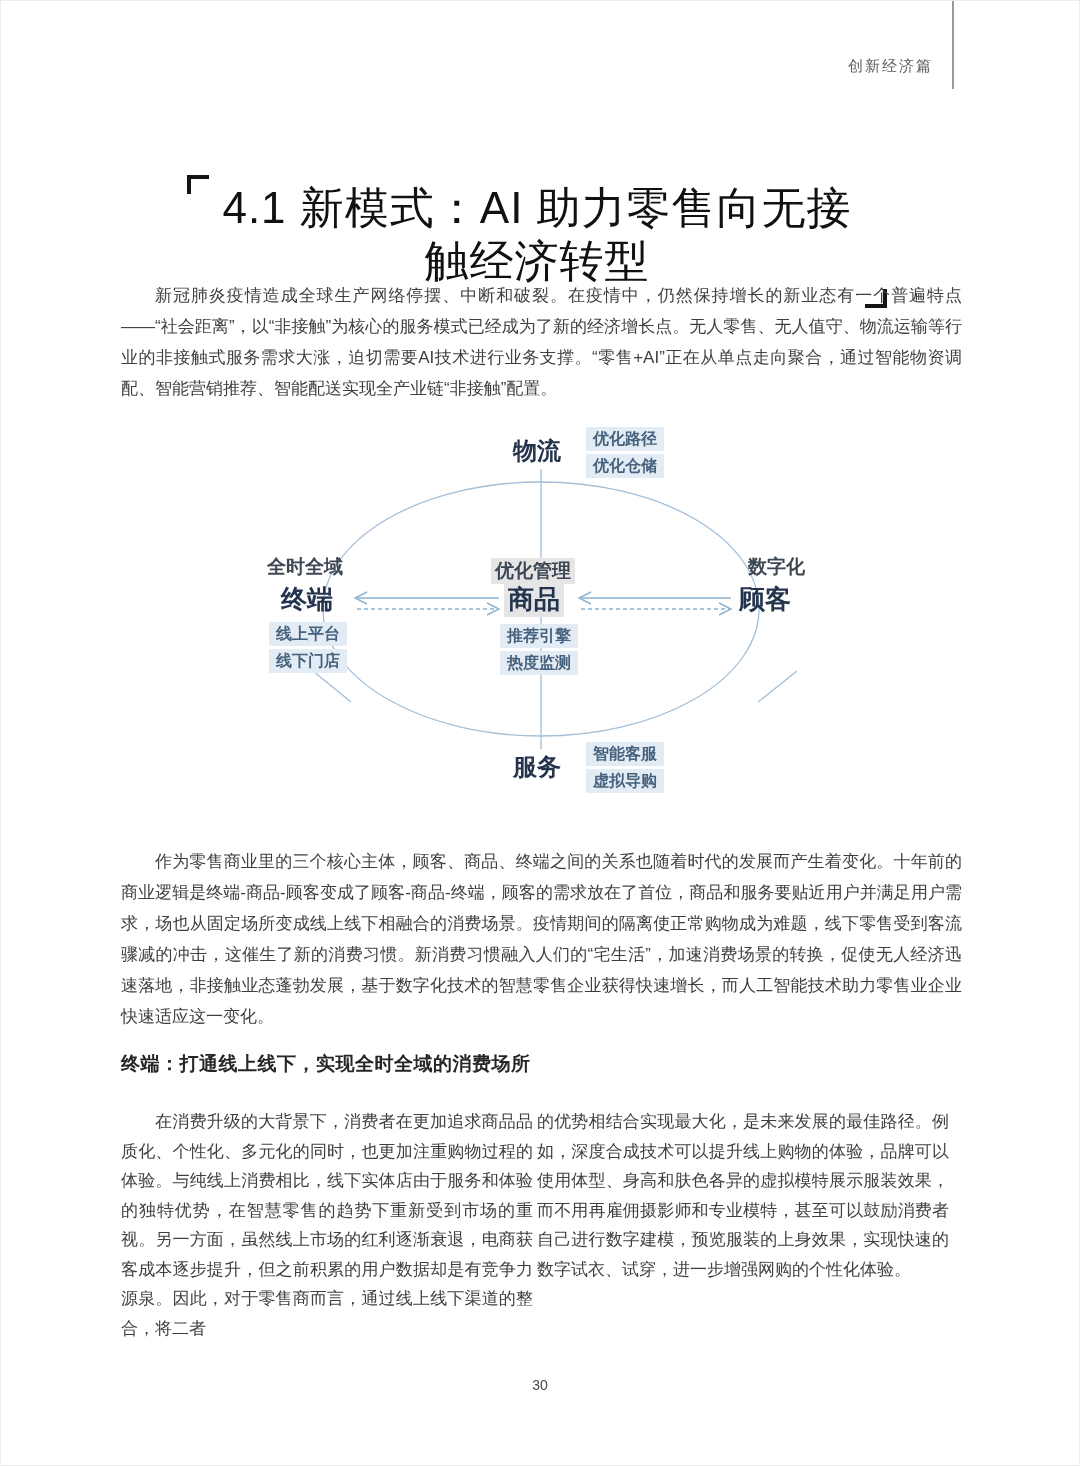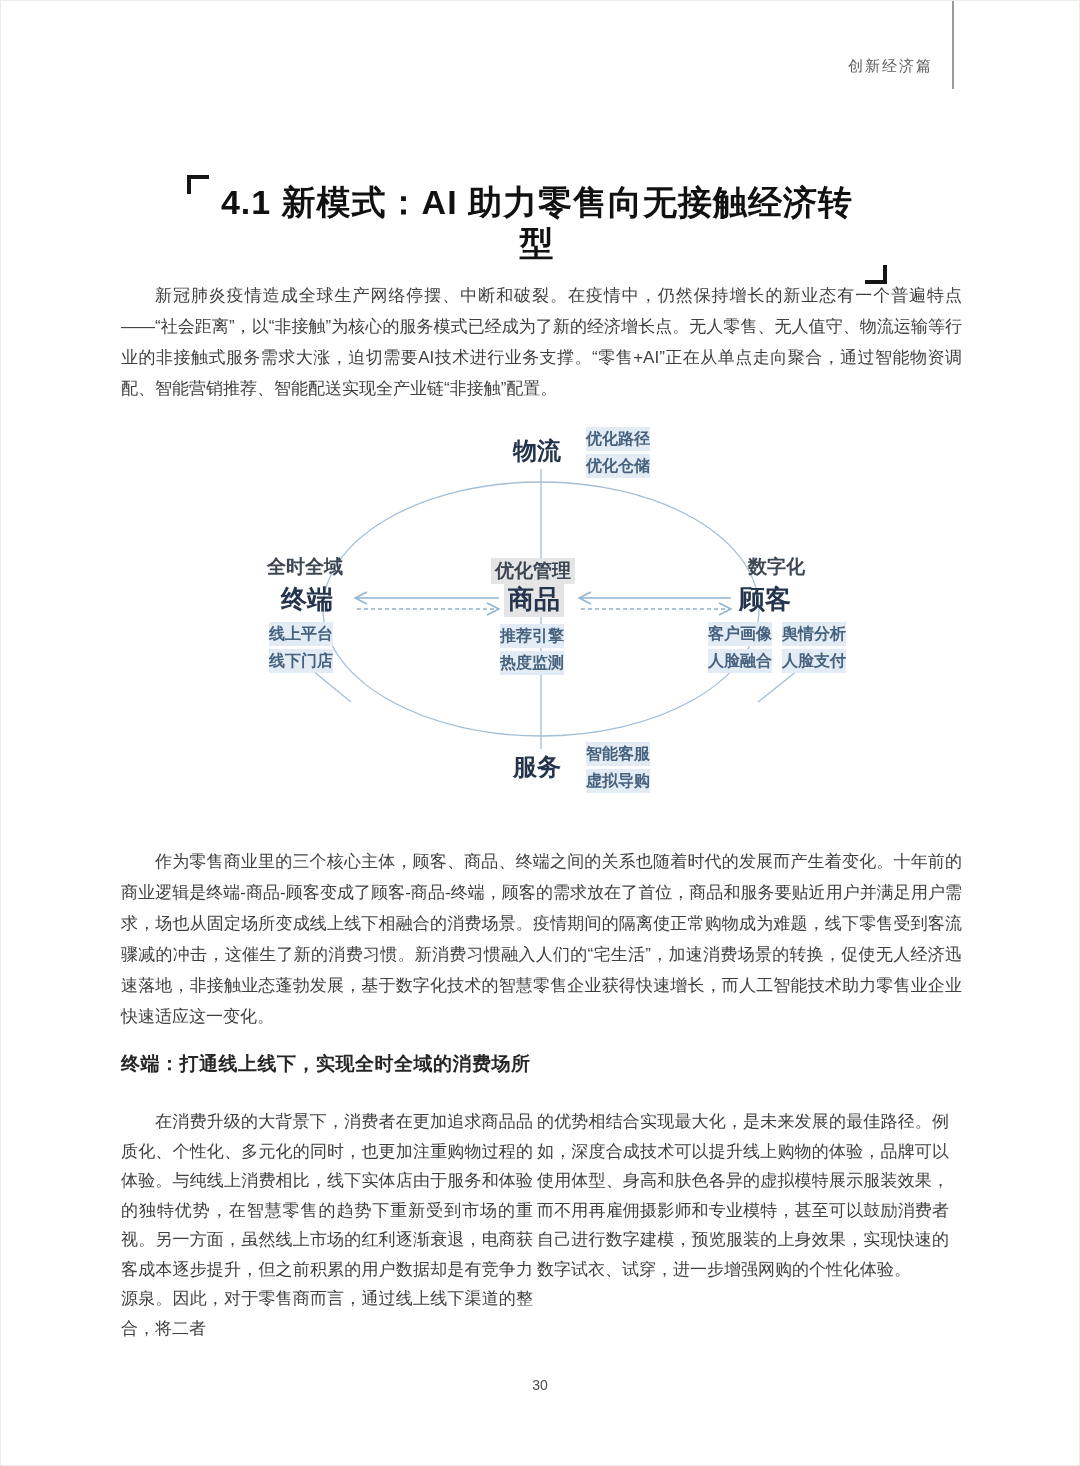--- a/index.html
+++ b/index.html
@@ -22,21 +22,21 @@
   .bracket-tl {
     position:absolute; left:0; top:6px; width:18px; height:15px;
     border-left:4px solid #141414; border-top:4px solid #141414;
   }
   .bracket-br {
     position:absolute; right:0; bottom:0; width:18px; height:15px;
     border-right:4px solid #141414; border-bottom:4px solid #141414;
   }
   .title-wrap h1 {
     margin:0; padding:13px 30px 20px; text-align:center;
-    font-size:34px; font-weight:bold; color:#111; letter-spacing:1px;
+    font-size:44px; font-weight:normal; color:#111; letter-spacing:1px;
     line-height:1.2;
   }
   
   .para {
     position:absolute; left:120px; width:841px;
     font-size:17px; line-height:31px; color:#3f3f3f;
     text-align:justify; text-indent:2em;
   }
   #para-intro { top:262px; }
   #para-body  { top:828px; }
@@ -45,21 +45,21 @@
   .diagram svg { position:absolute; left:0; top:0; }
   .node  { position:absolute; font-weight:bold; color:#24344d; white-space:nowrap; }
   .node-lg { font-size:26px; }
   .node-md { font-size:24px; }
   .cat   { position:absolute; font-size:19px; font-weight:bold; color:#3d4754; white-space:nowrap; }
   .bg-white { background:#e5e5e5; padding:0 4px; }
   .tags  { position:absolute; display:flex; flex-direction:column; gap:3px; align-items:flex-start; }
   .tags-grid { position:absolute; display:grid; grid-template-columns:auto auto; gap:3px 10px; }
   .tag {
     background:#e3ecf4; color:#46627e; font-size:16px; font-weight:bold;
-    line-height:22px; padding:1px 0; white-space:nowrap;
+    line-height:22px; padding:1px 7px; white-space:nowrap;
   }
   
   .sub-heading {
     position:absolute; left:120px; top:1050px;
     font-size:19px; font-weight:bold; color:#262626; letter-spacing:0.5px;
   }
   .columns { position:absolute; left:120px; top:1106px; width:845px; display:flex; gap:4px; }
   .col {
     width:412px; font-size:17px; line-height:29.5px; color:#3f3f3f;
     text-align:justify;
@@ -121,26 +121,20 @@
 
     <span class="cat bg-white" style="left:260px; top:139px;">优化管理</span>
     <span class="node node-lg bg-white" style="left:273px; top:163px;">商品</span>
     <div class="tags" style="left:269px; top:205px;">
       <span class="tag">推荐引擎</span>
       <span class="tag">热度监测</span>
     </div>
 
     <span class="cat" style="left:517px; top:135px;">数字化</span>
     <span class="node node-lg" style="left:508px; top:163px;">顾客</span>
-    <div class="tags-grid" style="left:477px; top:203px;">
-      <span class="tag">客户画像</span>
-      <span class="tag">舆情分析</span>
-      <span class="tag">人脸融合</span>
-      <span class="tag">人脸支付</span>
-    </div>
 
     <span class="node node-md" style="left:282px; top:332px;">服务</span>
     <div class="tags" style="left:355px; top:323px;">
       <span class="tag">智能客服</span>
       <span class="tag">虚拟导购</span>
     </div>
   </div>
 
   <p class="para" id="para-body">作为零售商业里的三个核心主体，顾客、商品、终端之间的关系也随着时代的发展而产生着变化。十年前的商业逻辑是终端-商品-顾客变成了顾客-商品-终端，顾客的需求放在了首位，商品和服务要贴近用户并满足用户需求，场也从固定场所变成线上线下相融合的消费场景。疫情期间的隔离使正常购物成为难题，线下零售受到客流骤减的冲击，这催生了新的消费习惯。新消费习惯融入人们的“宅生活”，加速消费场景的转换，促使无人经济迅速落地，非接触业态蓬勃发展，基于数字化技术的智慧零售企业获得快速增长，而人工智能技术助力零售业企业快速适应这一变化。</p>
 

